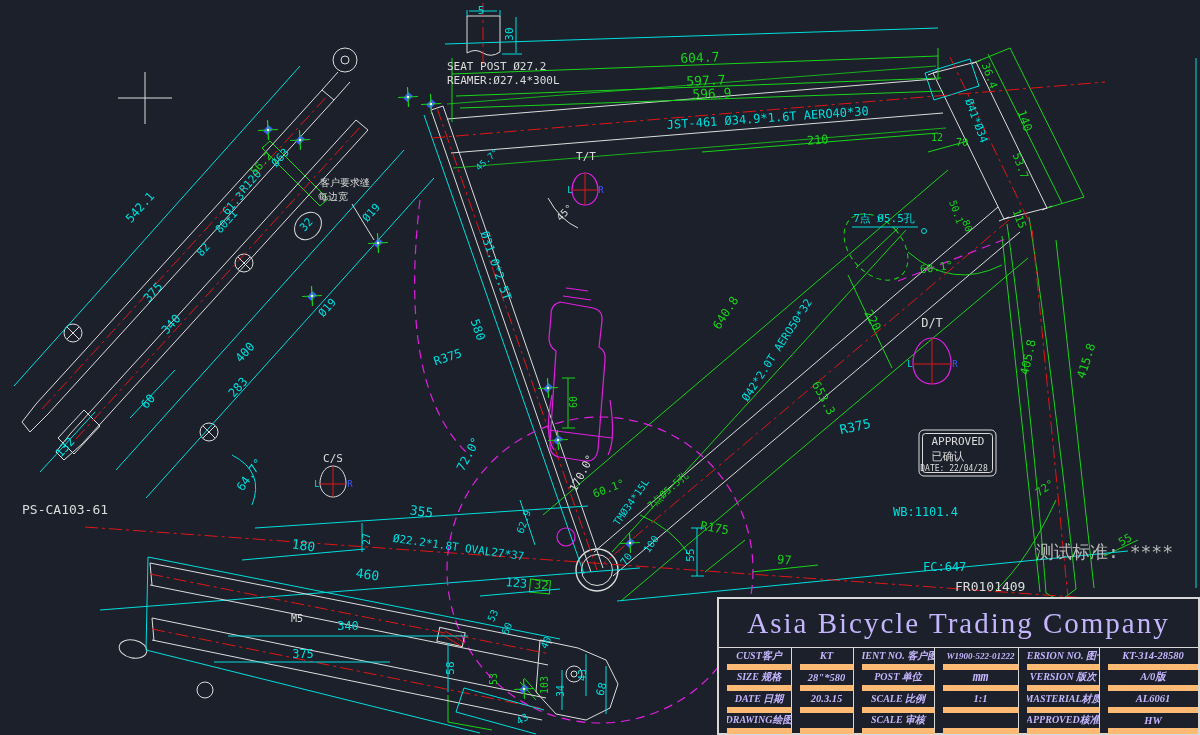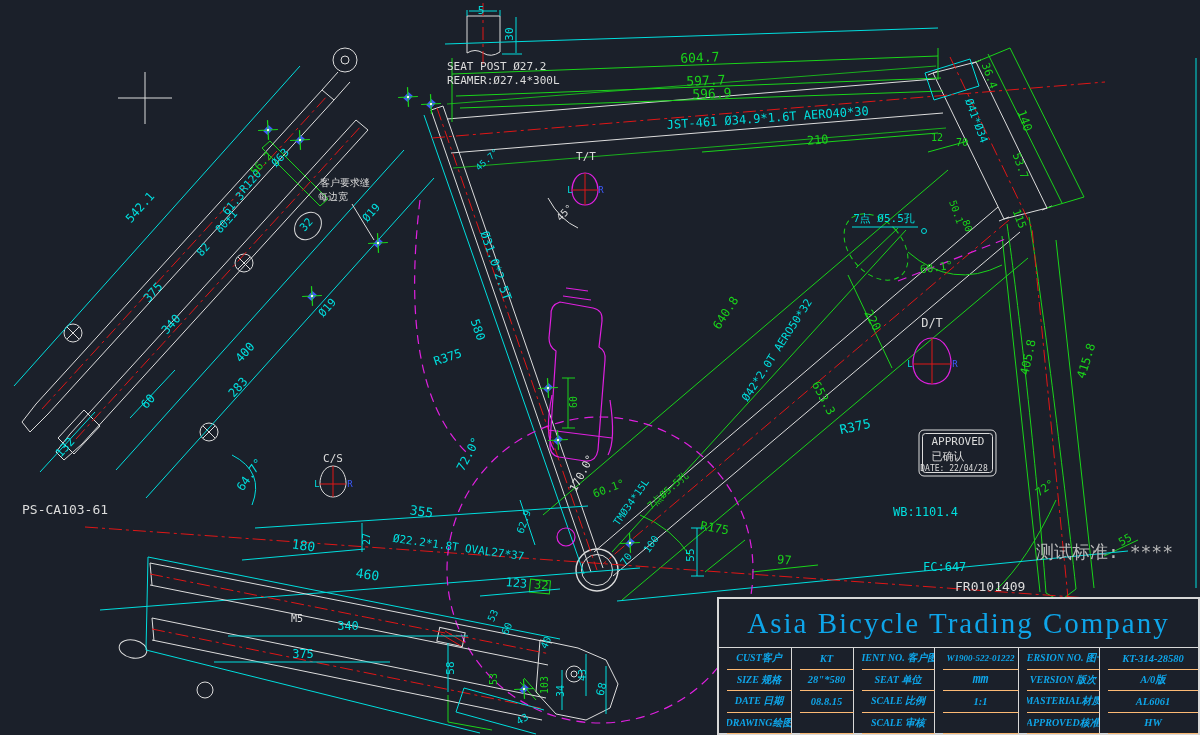--- a/index.html
+++ b/index.html
@@ -12,26 +12,26 @@
   .c{stroke:#00dede;fill:none;stroke-width:1;}
   .g{stroke:#1ad41a;fill:none;stroke-width:1;}
   .gt{stroke:#1ad41a;fill:none;stroke-width:0.8;}
   .r{stroke:#e01616;fill:none;stroke-width:1;}
   .m{stroke:#e020e0;fill:none;stroke-width:1.2;}
   .cl{stroke-dasharray:13 4 3 4;}
   .md{stroke-dasharray:9 6;}
   .gd{stroke-dasharray:5 4;}
   
   .titleblock{position:absolute;left:717px;top:597px;width:483px;height:138px;
-      border:2px solid #d8d8d8;background:#1b202a;box-sizing:border-box;color:#0ea5e9;}
+      border:2px solid #d8d8d8;background:#1b202a;box-sizing:border-box;color:#c4b5fd;}
   .tb-company{height:48px;border-bottom:1px solid #d8d8d8;display:flex;align-items:center;
       justify-content:center;font-family:"Liberation Serif",serif;font-size:29px;
       letter-spacing:2px;white-space:nowrap;overflow:hidden;}
   .tb-grid{display:grid;grid-template-columns:73px 62px 81px 84px 81px 98px;grid-auto-rows:21.5px;}
-  .tb-cell{border-right:1px solid #d8d8d8;border-bottom:1px solid #fdba74;display:flex;
+  .tb-cell{border-right:1px solid #d8d8d8;border-bottom:6px solid #fdba74;display:flex;
       align-items:center;justify-content:center;font-family:"Liberation Serif",serif;
       font-style:italic;font-weight:bold;font-size:10.5px;white-space:nowrap;overflow:hidden;
       padding:0 14px;box-sizing:border-box;margin-left:8px;}
   .tb-cell.lbl{font-size:10px;}
   .tb-cell.last{border-right:none;text-align:right;}
 </style>
 </head>
 <body>
 
 <div class="canvas">
@@ -340,27 +340,27 @@
   <div class="tb-grid">
     <div class="tb-cell lbl">CUST客户</div>
     <div class="tb-cell">KT</div>
     <div class="tb-cell lbl">CLIENT NO. 客户图号</div>
     <div class="tb-cell" style="font-size:9px;font-family:Liberation Serif, serif;">W1900-522-01222</div>
     <div class="tb-cell lbl">VERSION NO. 图号</div>
     <div class="tb-cell last">KT-314-28580</div>
 
     <div class="tb-cell lbl">SIZE 规格</div>
     <div class="tb-cell">28"*580</div>
-    <div class="tb-cell lbl">SEAT 单位</div>
+    <div class="tb-cell lbl">POST 单位</div>
     <div class="tb-cell" style="font-size:13px;font-family:Liberation Mono, monospace;">mm</div>
     <div class="tb-cell lbl">VERSION 版次</div>
     <div class="tb-cell last">A/0版</div>
 
     <div class="tb-cell lbl">DATE 日期</div>
-    <div class="tb-cell">08.8.15</div>
+    <div class="tb-cell">20.3.15</div>
     <div class="tb-cell lbl">SCALE 比例</div>
     <div class="tb-cell">1:1</div>
     <div class="tb-cell lbl">MASTERIAL材质</div>
     <div class="tb-cell last">AL6061</div>
 
     <div class="tb-cell lbl">DRAWING绘图</div>
     <div class="tb-cell"></div>
     <div class="tb-cell lbl">SCALE 审核</div>
     <div class="tb-cell"></div>
     <div class="tb-cell lbl">APPROVED核准</div>

